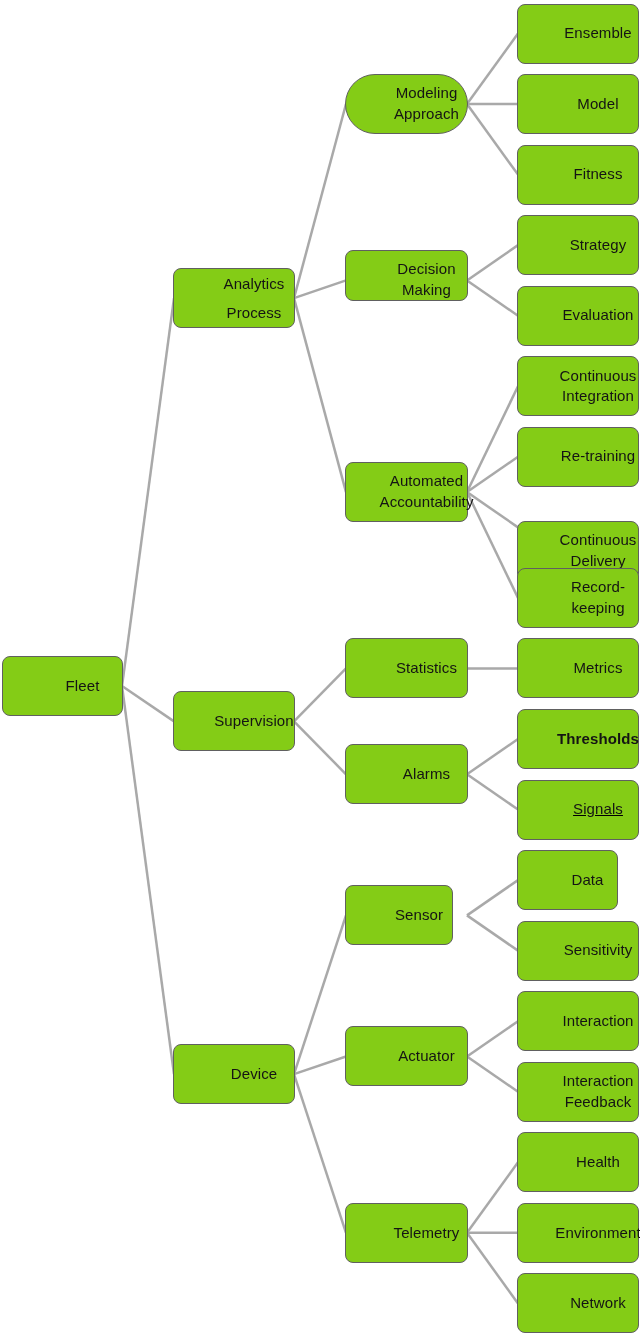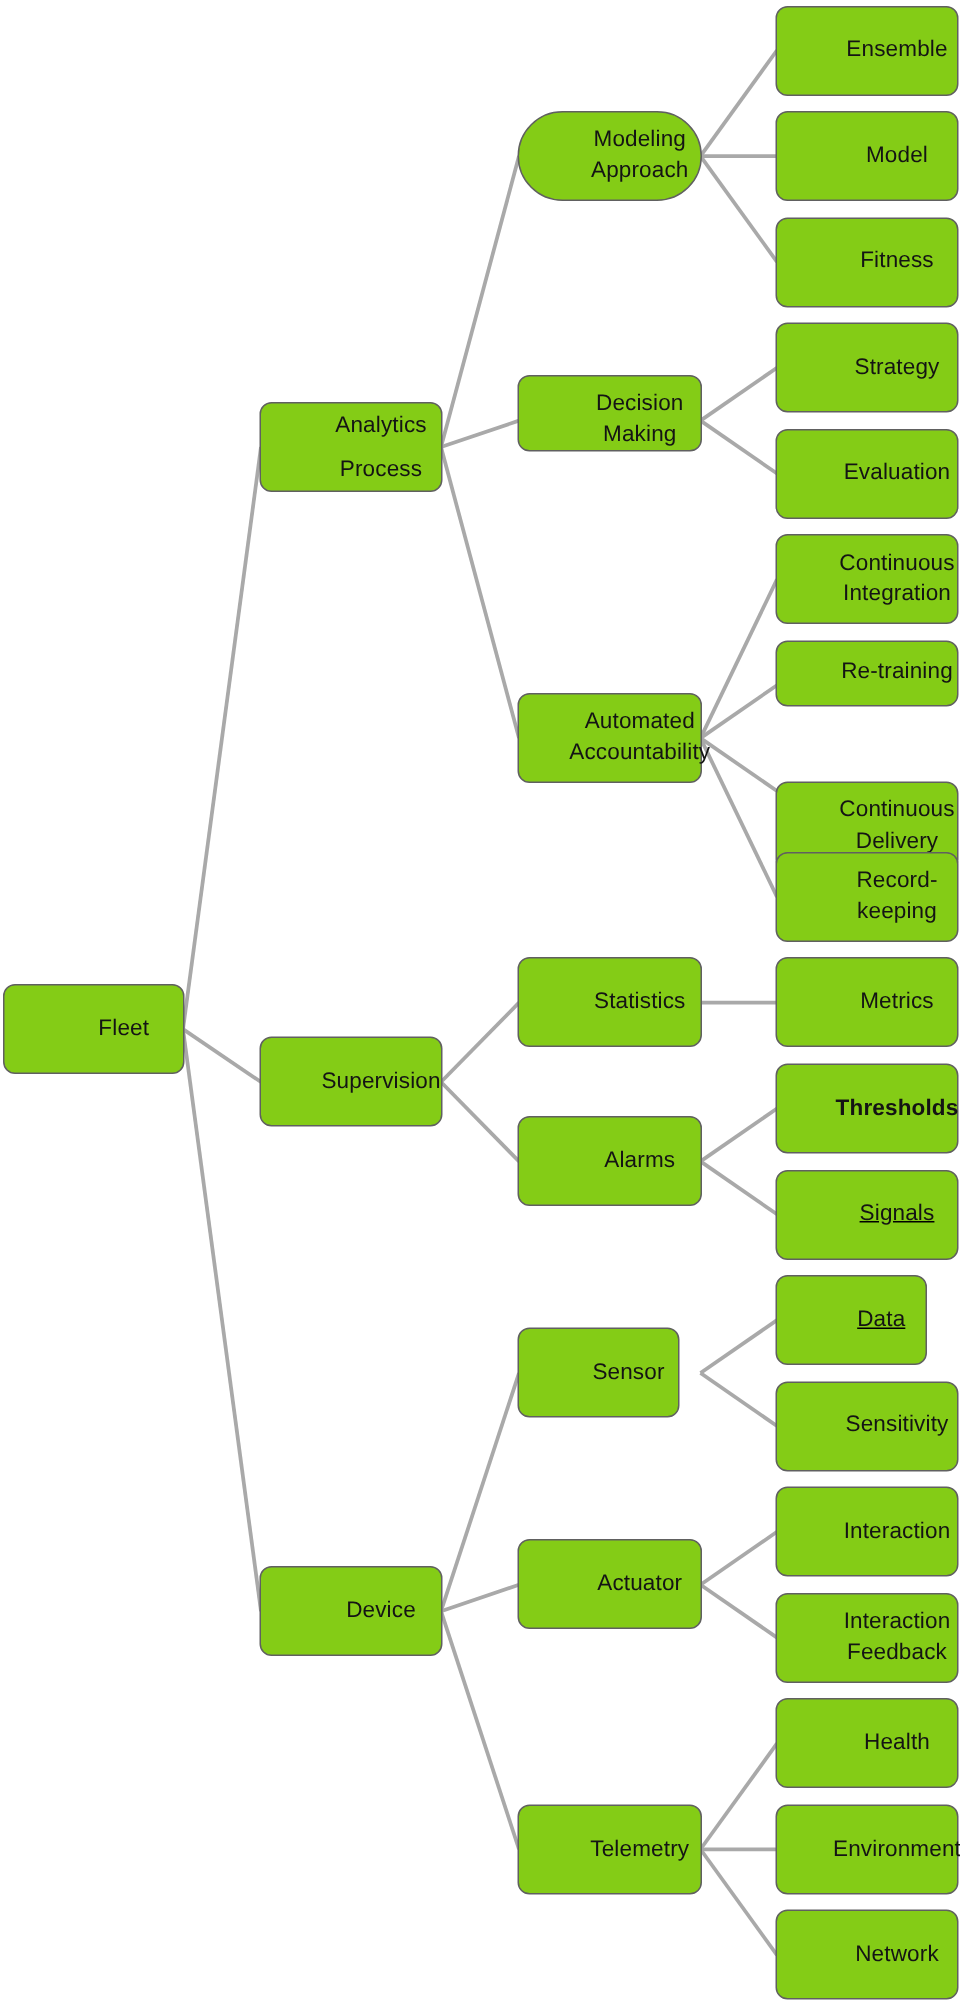--- a/index.html
+++ b/index.html
@@ -76,21 +76,21 @@
       </div>
       <div class="node" data-node-id="evaluation" style="left: 517px; width: 122px; top: 285.7px; height: 60px;">
         <span class="label">Evaluation</span>
       </div>
       <div class="node" data-node-id="decision-making" style="left: 345px; width: 123px; top: 250.425px; height: 51px; align-items: flex-end;">
         <span class="label">Decision Making</span>
       </div>
       <div class="node" data-node-id="continuous-integration" style="left: 517px; width: 122px; top: 356.25px; height: 60px;">
         <span class="label">Continuous Integration</span>
       </div>
-      <div class="node" data-node-id="re-training" style="left: 517px; width: 122px; top: 426.8px; height: 44px;">
+      <div class="node" data-node-id="re-training" style="left: 517px; width: 122px; top: 426.8px; height: 60px;">
         <span class="label">Re-training</span>
       </div>
       <div class="node" data-node-id="continuous-delivery" style="left: 517px; width: 122px; top: 521px; height: 60px;">
         <span class="label">Continuous Delivery</span>
       </div>
       <div class="node" data-node-id="record-keeping" style="left: 517px; width: 122px; top: 567.9px; height: 60px;">
         <span class="label">Record-keeping</span>
       </div>
       <div class="node" data-node-id="automated-accountability" style="left: 345px; width: 123px; top: 462.075px; height: 60px;">
         <span class="label">Automated Accountability</span>
@@ -109,21 +109,21 @@
       </div>
       <div class="node" data-node-id="signals" style="left: 517px; width: 122px; top: 779.55px; height: 60px; text-decoration: underline;">
         <span class="label">Signals</span>
       </div>
       <div class="node" data-node-id="alarms" style="left: 345px; width: 123px; top: 744.275px; height: 60px;">
         <span class="label">Alarms</span>
       </div>
       <div class="node" data-node-id="supervision" style="left: 173px; width: 122px; top: 691.362px; height: 60px;">
         <span class="label">Supervision</span>
       </div>
-      <div class="node" data-node-id="data" style="left: 517px; width: 101px; top: 850.1px; height: 60px; text-decoration: underline;">
+      <div class="node" data-node-id="data" style="left: 517px; width: 101px; top: 850.1px; height: 60px;">
         <span class="label">Data</span>
       </div>
       <div class="node" data-node-id="sensitivity" style="left: 517px; width: 122px; top: 920.65px; height: 60px;">
         <span class="label">Sensitivity</span>
       </div>
       <div class="node" data-node-id="sensor" style="left: 345px; width: 108px; top: 885.375px; height: 60px;">
         <span class="label">Sensor</span>
       </div>
       <div class="node" data-node-id="interaction" style="left: 517px; width: 122px; top: 991.2px; height: 60px;">
         <span class="label">Interaction</span>

